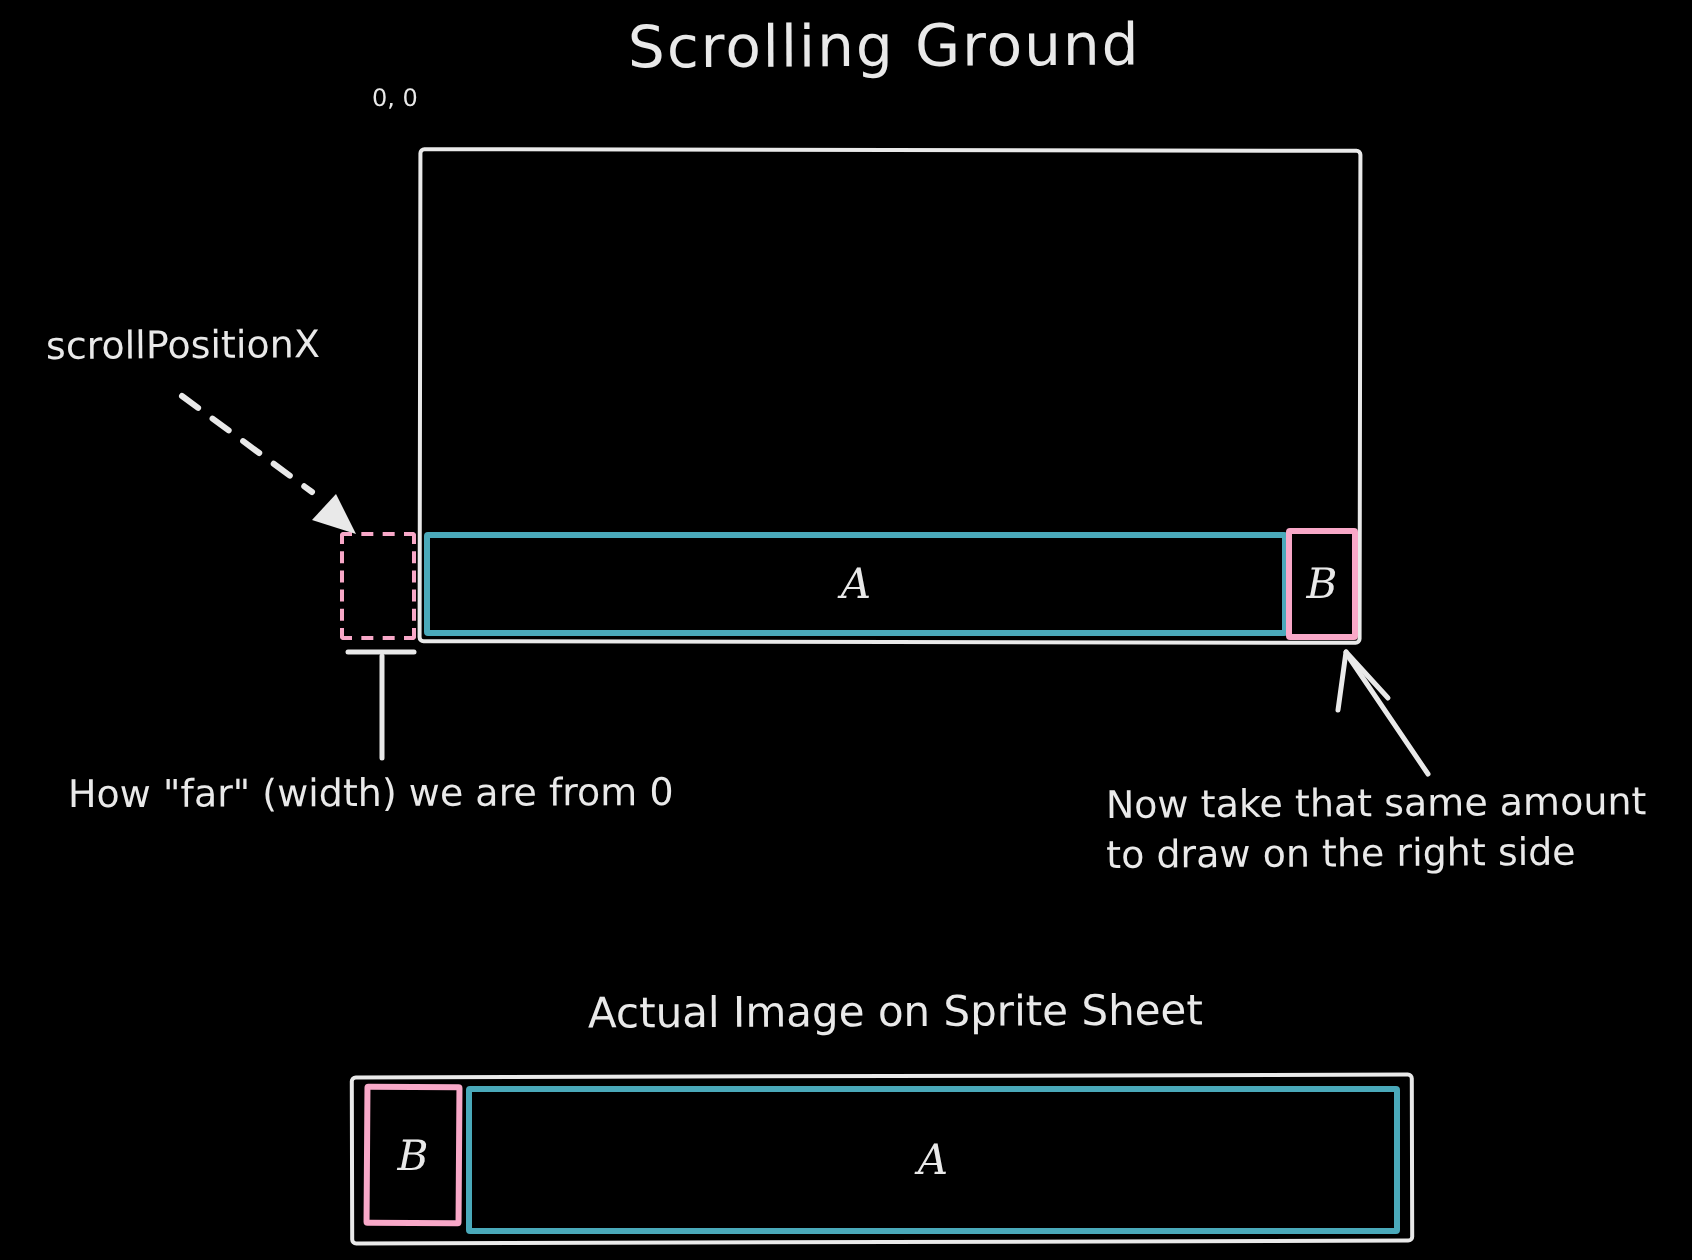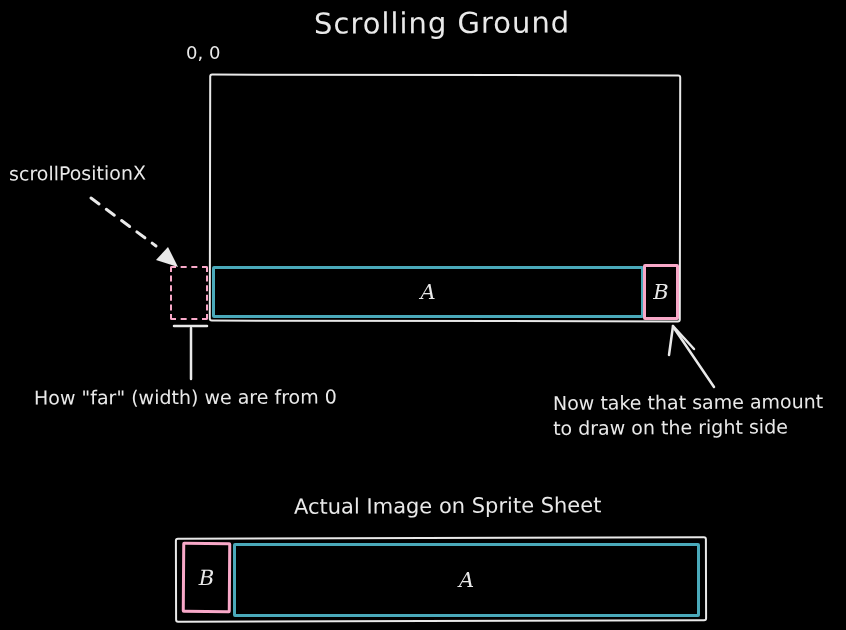--- a/index.html
+++ b/index.html
@@ -26,22 +26,22 @@
     position: absolute;
     white-space: nowrap;
     color: var(--ink, #e9e9e9);
   }
   .main-title {
     left: 314px; top: 6px;
     font-size: 29px;
     letter-spacing: 1px;
     transform: rotate(-0.3deg);
   }
-  .origin-label { left: 186px; top: 42px; font-size: 18px; }
-  .scrollpos-label { left: 9px; top: 162px; font-size: 19px; transform: rotate(-0.4deg); }
+  .origin-label { left: 186px; top: 42px; font-size: 12px; }
+  .scrollpos-label { left: 23px; top: 162px; font-size: 19px; transform: rotate(-0.4deg); }
   .offset-note { left: 34px; top: 386px; font-size: 19px; transform: rotate(-0.2deg); }
   .wrap-note { left: 553px; top: 390px; font-size: 19px; line-height: 25px; transform: rotate(-0.4deg); }
   .sprite-title { left: 294px; top: 494px; font-size: 21px; transform: rotate(-0.3deg); }
 
   .rect { position: absolute; box-sizing: border-box; }
   .viewport-rect {
     left: 209px; top: 74px; width: 472px; height: 248px;
     border: 2.5px solid var(--ink, #e9e9e9);
     border-radius: 3px;
     transform: rotate(0.1deg);

